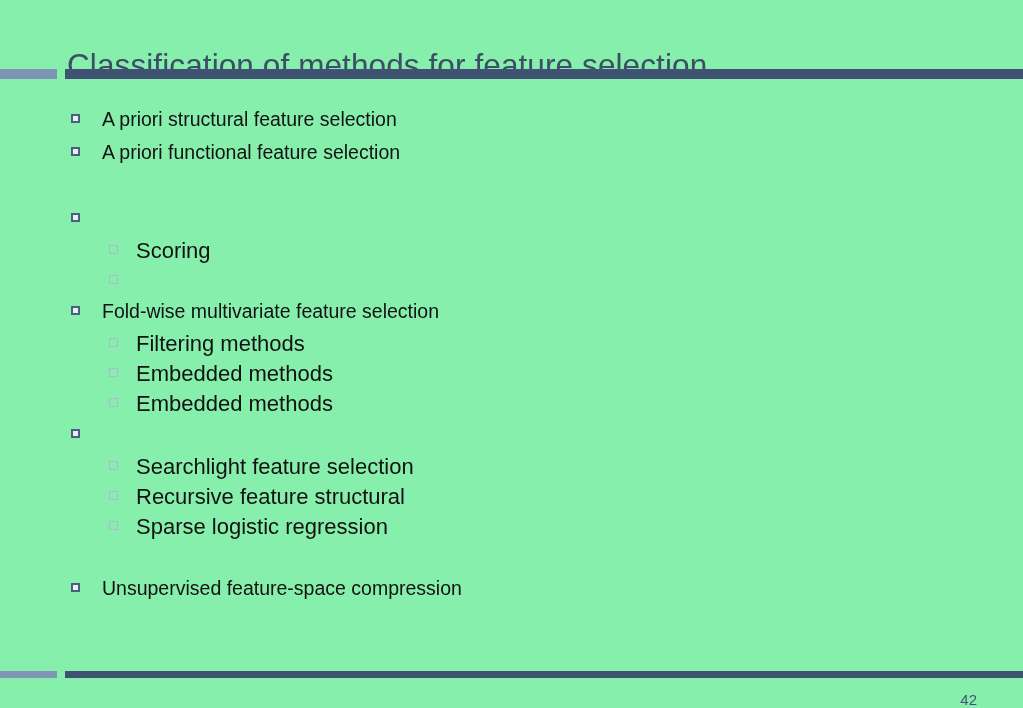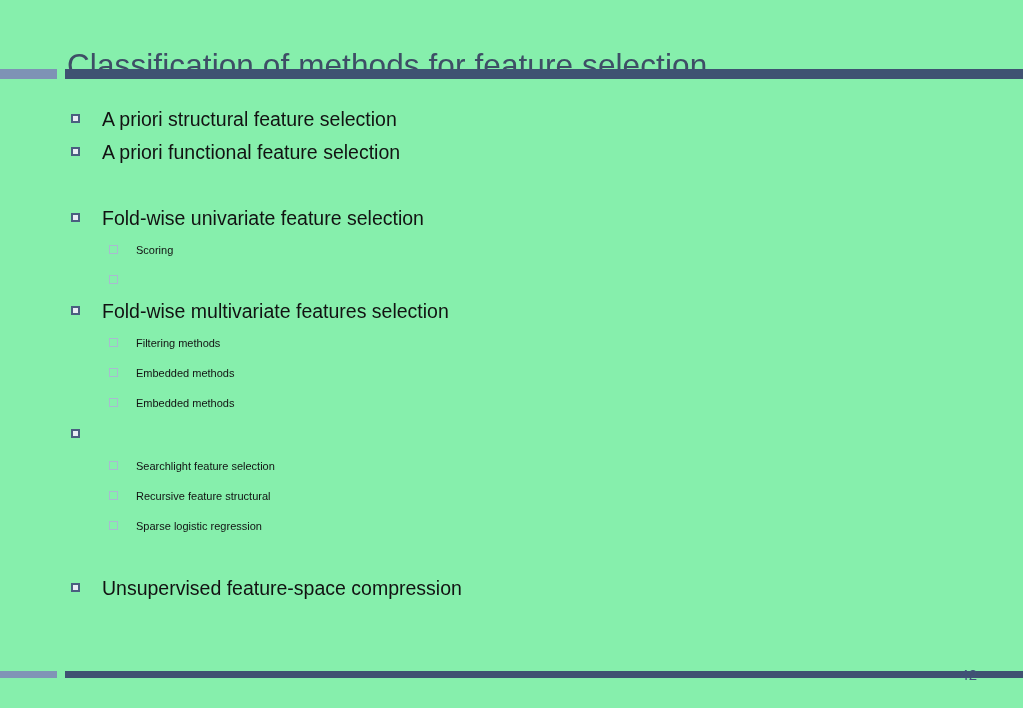--- a/index.html
+++ b/index.html
@@ -114,35 +114,35 @@
     width: 9px;
     height: 9px;
     box-sizing: border-box;
     border: 1.5px solid #a8bbd0;
     background: transparent;
   }
   .lvl2 .txt {
     position: absolute;
     left: 136px;
     top: 0;
-    font-size: 11px;
+    font-size: 22px;
     line-height: 29px;
     color: #121212;
     white-space: nowrap;
   }
 
   
   .spacer { height: 33px; }
   .spacer-sm { height: 31px; }
 
   
   .page-number {
     position: absolute;
     right: 46px;
-    top: 666px;
+    top: 691px;
     font-size: 15px;
     line-height: 18px;
     color: #41527a;
     text-align: center;
   }
 </style>
 </head>
 <body>
 
 <div class="slide">
@@ -163,35 +163,34 @@
 
     <div class="bullet-row lvl1">
       <span class="marker"></span>
       <span class="txt">A priori functional feature selection</span>
     </div>
 
     <div class="bullet-row spacer"></div>
 
     <div class="bullet-row lvl1">
       <span class="marker"></span>
-      <span class="txt">Fold-wise univariate feature selection</span>
     </div>
 
     <div class="bullet-row lvl2">
       <span class="marker"></span>
       <span class="txt">Scoring</span>
     </div>
 
     <div class="bullet-row lvl2">
       <span class="marker"></span>
     </div>
 
     <div class="bullet-row lvl1">
       <span class="marker"></span>
-      <span class="txt">Fold-wise multivariate features selection</span>
+      <span class="txt">Fold-wise multivariate feature selection</span>
     </div>
 
     <div class="bullet-row lvl2">
       <span class="marker"></span>
       <span class="txt">Filtering methods</span>
     </div>
 
     <div class="bullet-row lvl2">
       <span class="marker"></span>
       <span class="txt">Embedded methods</span>

